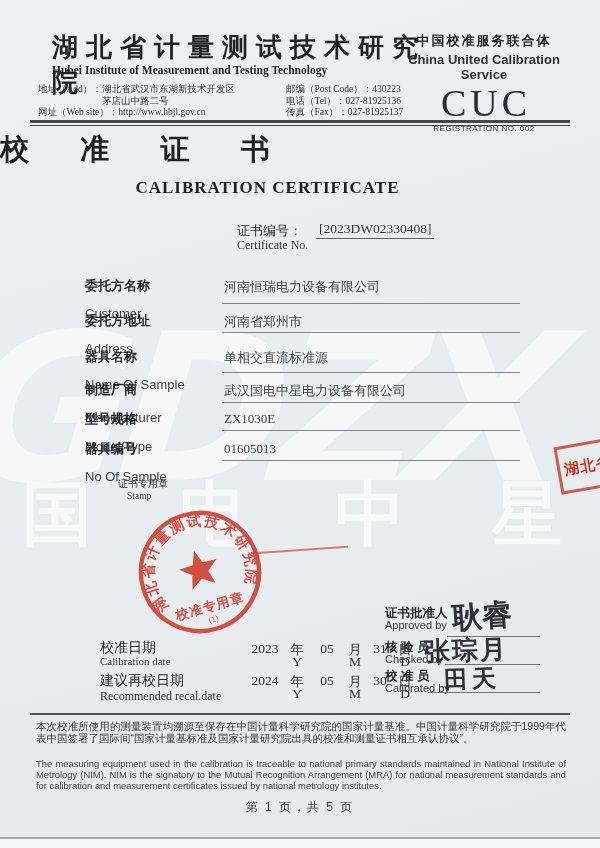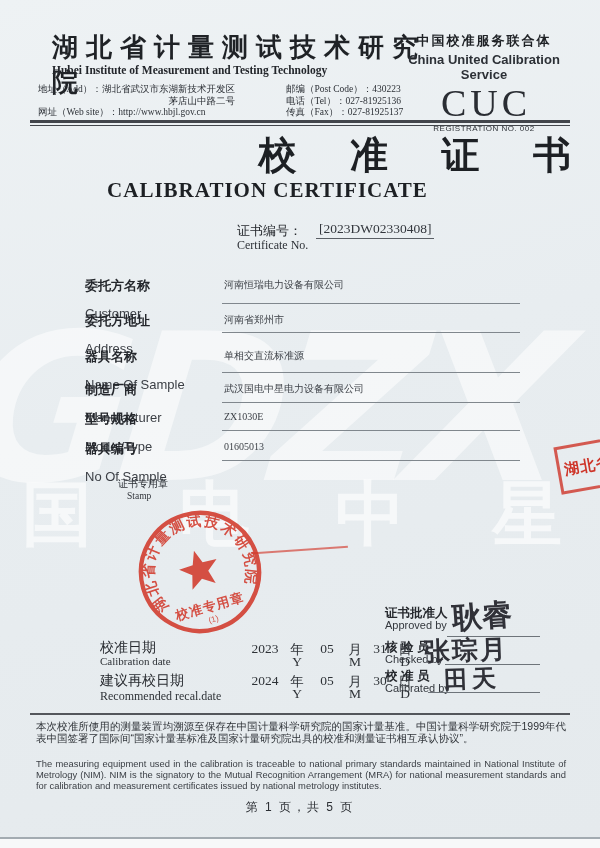--- a/index.html
+++ b/index.html
@@ -18,50 +18,50 @@
          font-size:70px;font-weight:700;color:rgba(255,255,255,.62);}
 
   
   .inst-cn{left:52px;top:30px;font-family:"Liberation Serif","DejaVu Serif",serif;
            font-weight:700;font-size:26px;color:#1f2226;}
   .inst-cn span{letter-spacing:8px;margin-right:-8px;}
   .inst-en{left:52px;top:64px;font-family:"Liberation Serif","DejaVu Serif",serif;
            font-weight:600;font-size:11.5px;color:#23262b;}
   .addr{font-family:"Liberation Serif","DejaVu Serif",serif;font-size:9.5px;line-height:11.5px;color:#2c3036;}
   .addr-left{left:38px;top:84px;}
-  .addr-indent{padding-left:64px;text-align:right;}
+  .addr-indent{padding-left:64px;}
   .addr-right{left:286px;top:84px;}
   .cuc{left:395px;top:32px;width:178px;text-align:center;}
   .cuc-cn{font-size:13px;font-weight:700;letter-spacing:2px;color:#1f2226;}
   .cuc-en{font-size:13px;font-weight:700;margin-top:2px;color:#2c3036;}
   .cuc-abbr{font-family:"Liberation Serif","DejaVu Serif",serif;font-size:38px;line-height:40px;
             color:#2a2d33;margin-top:1px;}
   .cuc-abbr span{letter-spacing:4px;margin-right:-4px;}
   .cuc-reg{font-size:8px;letter-spacing:.5px;color:#2c3036;margin-top:1px;}
   .rule-double{left:30px;top:120px;width:540px;height:2px;
                border-top:3px solid #43464c;border-bottom:1px solid #43464c;}
 
   
-  .title-cn{left:0;top:130px;width:571px;text-align:right;
-            font-family:"Liberation Serif","DejaVu Serif",serif;font-weight:700;font-size:38px;color:#1d2024;}
+  .title-cn{left:0;top:130px;width:571px;text-align:left;
+            font-family:"Liberation Serif","DejaVu Serif",serif;font-weight:700;font-size:29px;color:#1d2024;}
   .title-cn span{letter-spacing:22px;margin-right:-22px;}
   .title-en{left:0;top:178px;width:535px;text-align:center;
-            font-family:"Liberation Serif","DejaVu Serif",serif;font-weight:700;font-size:21px;
+            font-family:"Liberation Serif","DejaVu Serif",serif;font-weight:700;font-size:17px;
             letter-spacing:1px;color:#1d2024;}
 
   
   .certno-cn{left:237px;top:222px;font-weight:400;font-size:13px;}
   .certno-en{left:237px;top:238px;font-family:"Liberation Serif","DejaVu Serif",serif;font-size:12px;color:#2c3036;}
   .certno-val{left:316px;top:221px;font-family:"Liberation Serif","DejaVu Serif",serif;font-size:13.5px;
               color:#33373d;border-bottom:1px solid #5a5f65;padding:0 3px 1px 3px;}
 
   
   .f-label-cn{left:85px;font-weight:700;font-size:13px;color:#24272c;}
   .f-label-en{left:85px;font-size:13px;color:#3a3e44;margin-top:16px;}
-  .f-value{left:224px;font-family:"Liberation Serif","DejaVu Serif",serif;font-size:10px;color:#3d4147;}
+  .f-value{left:224px;font-family:"Liberation Serif","DejaVu Serif",serif;font-size:13px;color:#3d4147;}
   .f-line{left:222px;width:298px;height:1px;background:#80878d;}
 
   
   .stamp-label-cn{left:118px;top:477px;font-size:10px;color:#2c3036;}
   .stamp-label-en{left:127px;top:491px;font-family:"Liberation Serif","DejaVu Serif",serif;font-size:9.5px;color:#33373d;}
   .seal{left:137px;top:509px;width:126px;height:126px;transform:rotate(-16deg);opacity:.88;}
   .seal-line{left:252px;top:549px;width:96px;height:2px;background:#d23a2c;
              transform:rotate(-4deg);opacity:.65;}
   .side-seal{left:557px;top:441px;width:70px;height:48px;border:3px solid rgba(206,52,40,.8);
              transform:rotate(-10deg);display:flex;align-items:center;

